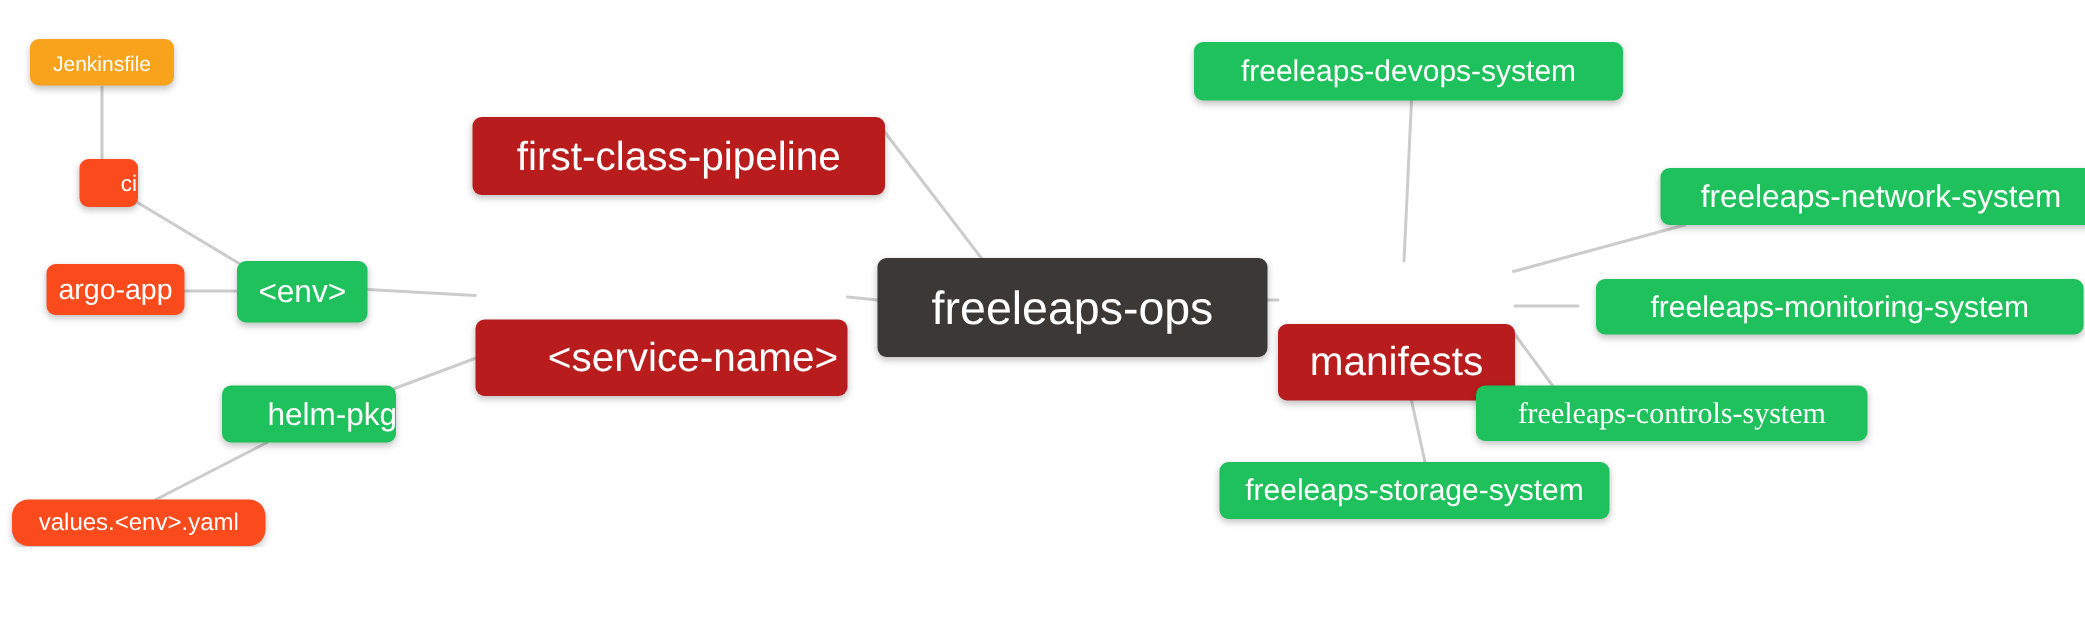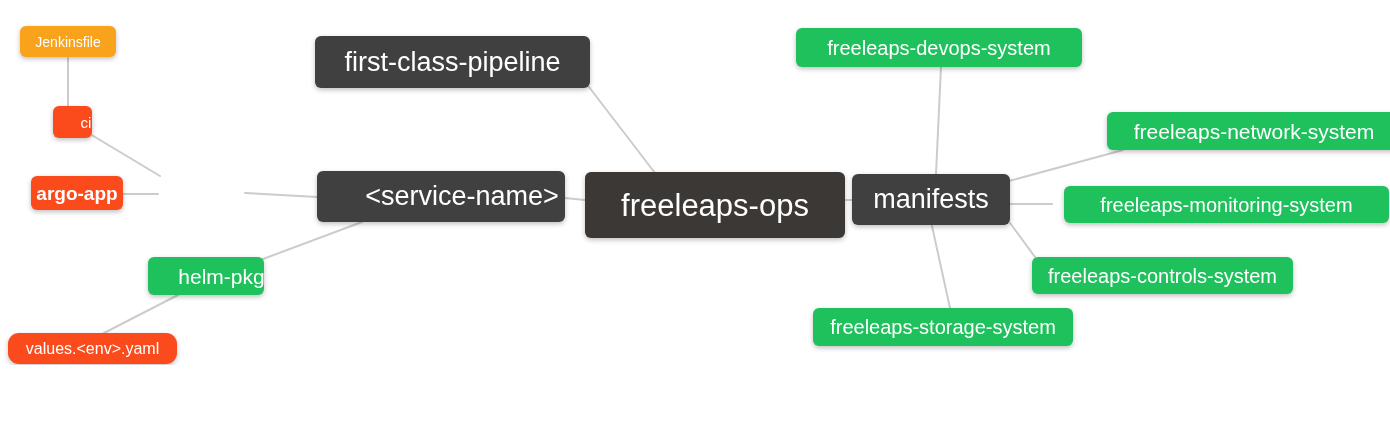--- a/index.html
+++ b/index.html
@@ -33,21 +33,21 @@
     justify-content: center;
     color: #ffffff;
     border-radius: 6px;
     box-shadow: 0 2px 5px rgba(0,0,0,0.25);
     white-space: nowrap;
     box-sizing: border-box;
     padding: 0 6px;
     cursor: default;
     line-height: 1;
   }
-  .node.blue   { background: #404040; }
+  .node.blue   { background: #b91c1c; margin-top: 42px; }
   .node.green  { background: #1fc15d; }
   .node.orange { background: #f9a21b; }
   .node.red    { background: #fb4b1c; }
   .node.dark   { background: #3b3836; text-align: center; }
 </style>
 </head>
 <body>
 
 <div class="canvas">
 
@@ -65,38 +65,39 @@
     <line x1="1009" y1="181" x2="1123" y2="150"></line>
     <line x1="1010" y1="204" x2="1052" y2="204"></line>
     <line x1="1010" y1="223" x2="1035" y2="257"></line>
     <line x1="932" y1="226" x2="950" y2="308"></line>
   </svg>
 
   <div class="node orange" style="left:20px; top:26px; width:96px; height:31px; font-size:14px;">Jenkinsfile</div>
 
   <div class="node red" style="left:53px; top:106px; width:32px; height:32px; font-size:15px;padding-left:33px;">ci</div>
 
-  <div class="node red" style="left:31px; top:176px; width:92px; height:34px; font-size:19px;font-weight:bold;">argo-app</div>
+  <div class="node red" style="left:31px; top:176px; width:92px; height:34px; font-size:19px;">argo-app</div>
 
+  <div class="node green" style="left:158px; top:174px; width:87px; height:41px; font-size:21px;">&lt;env&gt;</div>
 
   <div class="node green" style="left:148px; top:257px; width:116px; height:38px; font-size:21px;padding-left:37px;">helm-pkg</div>
 
   <div class="node red" style="left:8px; top:333px; width:169px; height:31px; font-size:16px;border-radius:11px;">values.&lt;env&gt;.yaml</div>
 
   <div class="node blue" style="left:315px; top:36px; width:275px; height:52px; font-size:27px;">first-class-pipeline</div>
 
   <div class="node blue" style="left:317px; top:171px; width:248px; height:51px; font-size:27px;padding-left:48px;">&lt;service-name&gt;</div>
 
   <div class="node dark" style="left:585px; top:172px; width:260px; height:66px; font-size:31px;">freeleaps-ops</div>
 
   <div class="node green" style="left:796px; top:28px; width:286px; height:39px; font-size:20px;">freeleaps-devops-system</div>
 
   <div class="node blue" style="left:852px; top:174px; width:158px; height:51px; font-size:27px;">manifests</div>
 
   <div class="node green" style="left:1107px; top:112px; width:294px; height:38px; font-size:21px;">freeleaps-network-system</div>
 
   <div class="node green" style="left:1052px; top:186px; width:325px; height:37px; font-size:20px;margin-left:12px;">freeleaps-monitoring-system</div>
 
-  <div class="node green" style="left:1032px; top:257px; width:261px; height:37px; font-size:20px;">freeleaps-controls-system</div>
+  <div class="node green" style="left:984px; top:257px; width:261px; height:37px; font-size:20px;font-family:Liberation Serif, serif;">freeleaps-controls-system</div>
 
   <div class="node green" style="left:813px; top:308px; width:260px; height:38px; font-size:20px;">freeleaps-storage-system</div>
 
 </div>
 
 </body></html>

